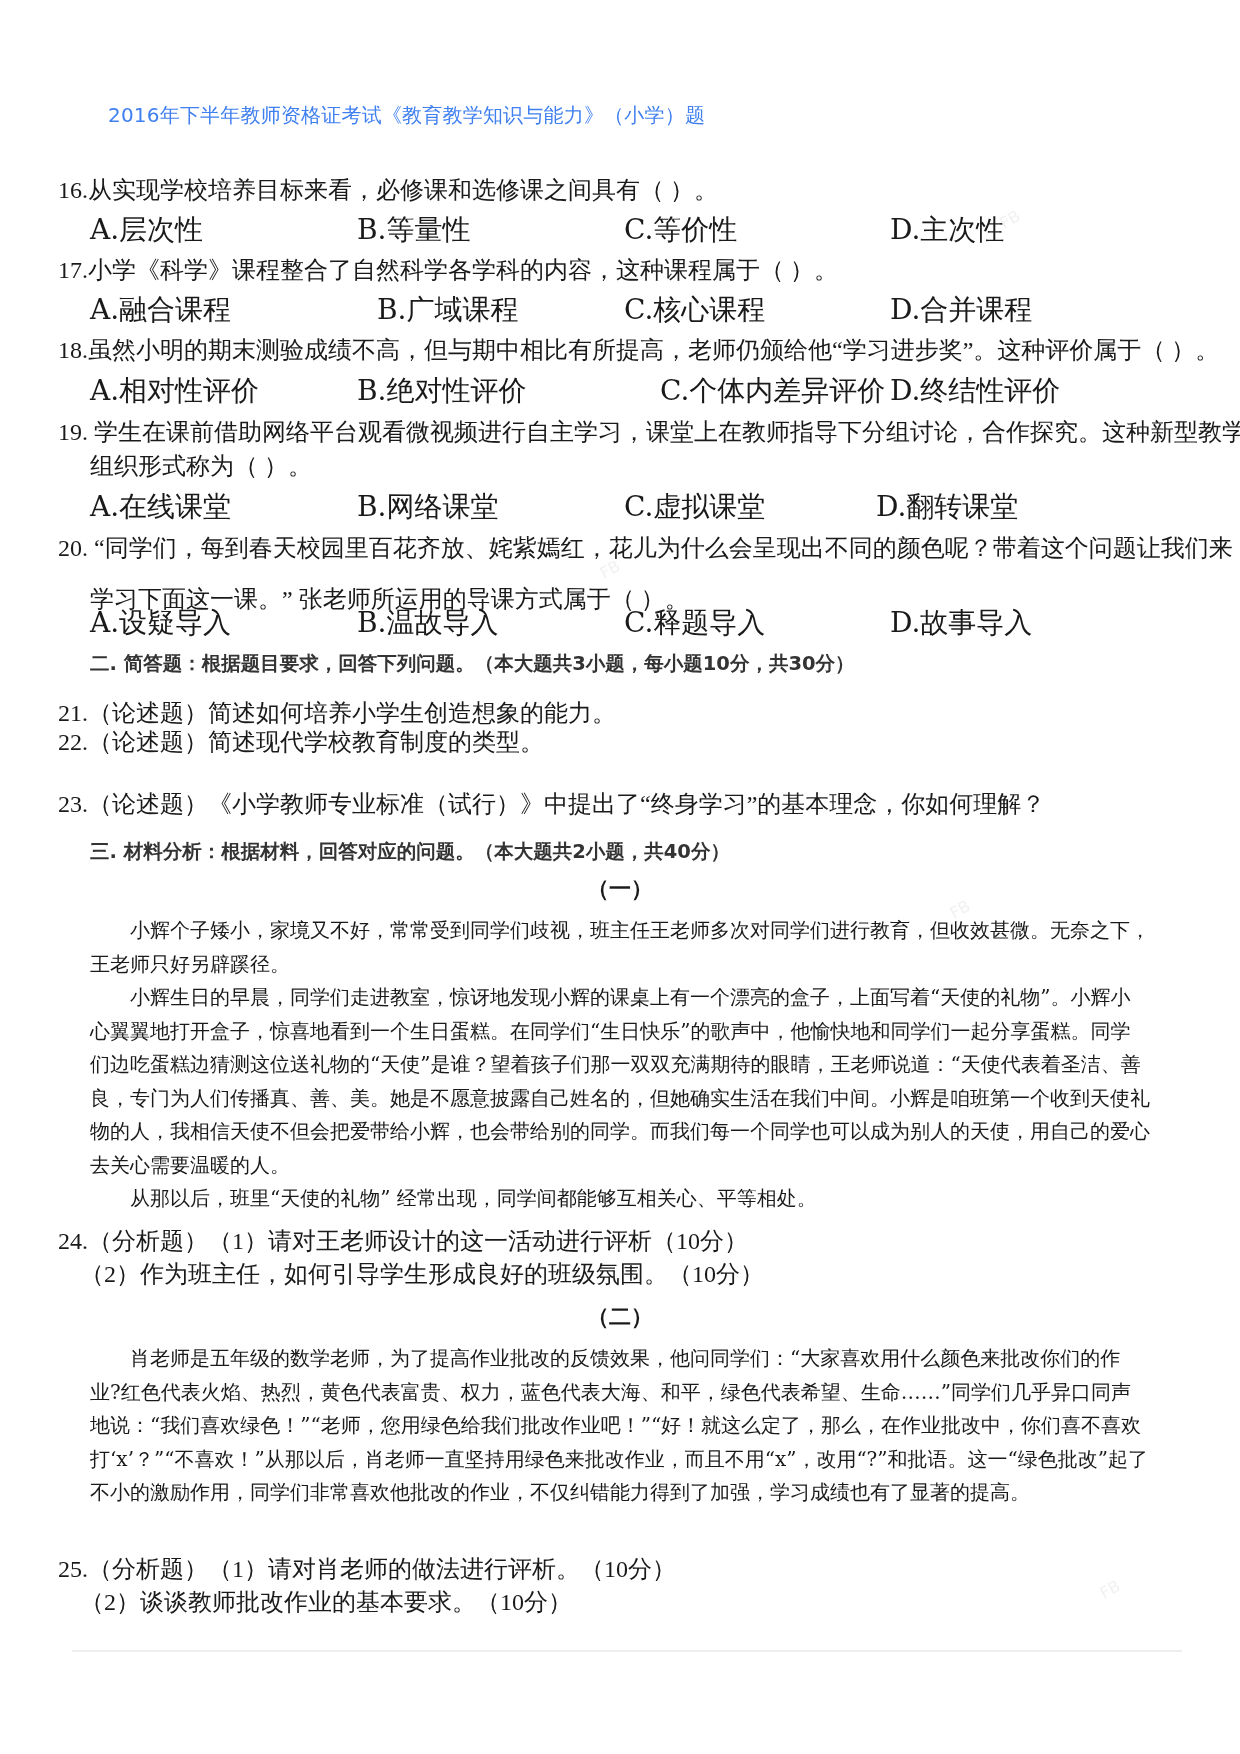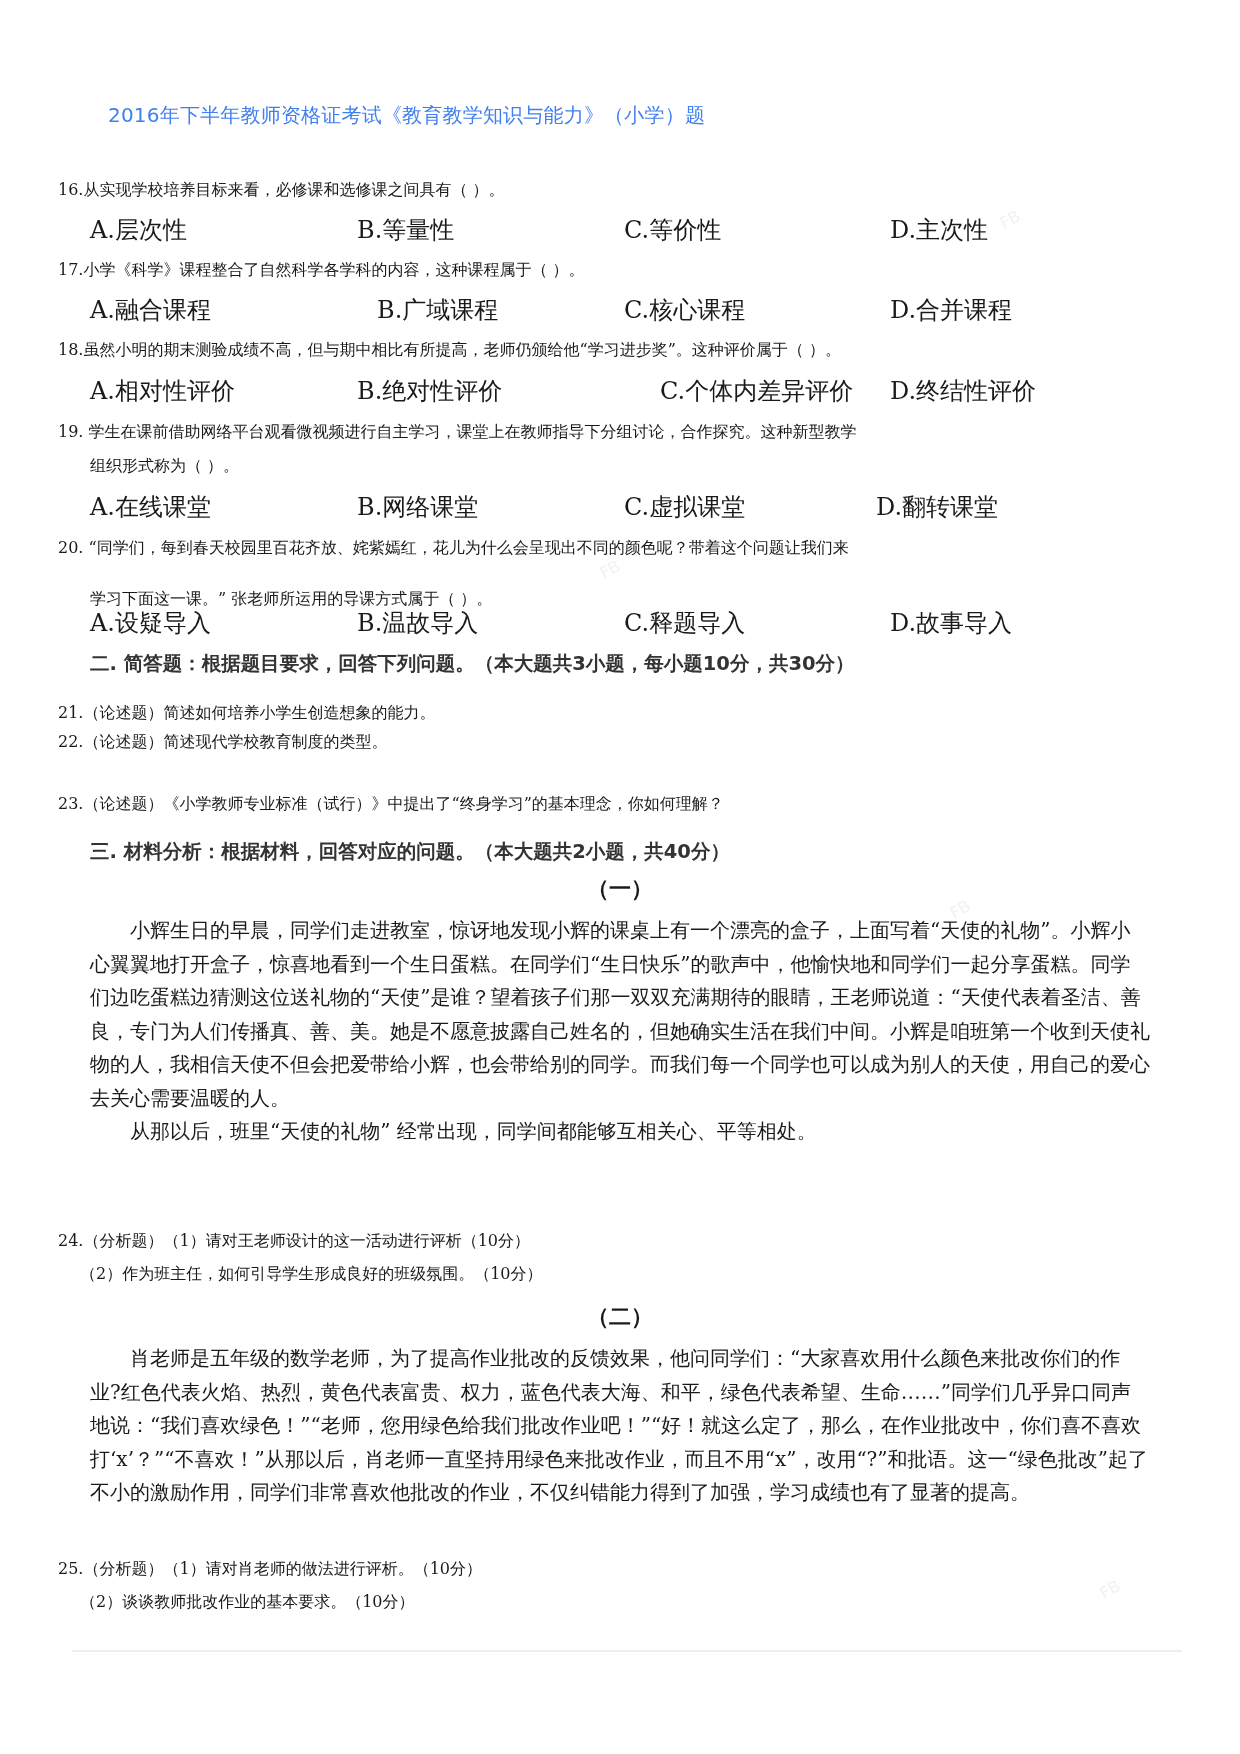--- a/index.html
+++ b/index.html
@@ -6,22 +6,22 @@
     body {
       width: 1240px; height: 1754px; position: relative; overflow: hidden;
       font-family: "DejaVu Serif", "Liberation Serif", serif;
       color: #1a1a1a;
     }
     .page-title {
       position: absolute; left: 108px; top: 102px;
       font-family: "DejaVu Sans", "Liberation Sans", sans-serif;
       font-size: 20px; color: #3f7ff0; letter-spacing: 0.2px;
     }
-    .line { position: absolute; font-size: 16px; white-space: nowrap; line-height: 28px; }
-    .opt { position: absolute; font-size: 24px; white-space: nowrap; line-height: 28px; }
+    .line { position: absolute; font-size: 24px; white-space: nowrap; line-height: 28px; font-family: Liberation Serif, serif; }
+    .opt { position: absolute; font-size: 28px; white-space: nowrap; line-height: 28px; }
     .section-heading {
       position: absolute; left: 90px; font-size: 19.5px; font-weight: bold;
       font-family: "DejaVu Sans", "Liberation Sans", sans-serif; color: #333;
       white-space: nowrap; line-height: 28px;
     }
     .center-head {
       position: absolute; left: 0; width: 1240px; text-align: center;
       font-size: 22px; font-weight: bold; line-height: 28px;
     }
     .para { position: absolute; left: 90px; width: 1060px; font-size: 20px; line-height: 33.5px; }
@@ -75,20 +75,21 @@
 
 <div class="section-heading" style="top:650px;">二. 简答题：根据题目要求，回答下列问题。（本大题共3小题，每小题10分，共30分）</div>
 <div class="line" style="left:58px;top:699px;">21.（论述题）简述如何培养小学生创造想象的能力。</div>
 <div class="line" style="left:58px;top:728px;">22.（论述题）简述现代学校教育制度的类型。</div>
 <div class="line" style="left:58px;top:790px;">23.（论述题）《小学教师专业标准（试行）》中提出了“终身学习”的基本理念，你如何理解？</div>
 
 <div class="section-heading" style="top:838px;">三. 材料分析：根据材料，回答对应的问题。（本大题共2小题，共40分）</div>
 <div class="center-head" style="top:874px;">（一）</div>
 
 <div class="para" style="top:914px;">
+  <p class="indent">小辉个子矮小，家境又不好，常常受到同学们歧视，班主任王老师多次对同学们进行教育，但收效甚微。无奈之下，王老师只好另辟蹊径。</p>
   <p class="indent">小辉生日的早晨，同学们走进教室，惊讶地发现小辉的课桌上有一个漂亮的盒子，上面写着“天使的礼物”。小辉小心翼翼地打开盒子，惊喜地看到一个生日蛋糕。在同学们“生日快乐”的歌声中，他愉快地和同学们一起分享蛋糕。同学们边吃蛋糕边猜测这位送礼物的“天使”是谁？望着孩子们那一双双充满期待的眼睛，王老师说道：“天使代表着圣洁、善良，专门为人们传播真、善、美。她是不愿意披露自己姓名的，但她确实生活在我们中间。小辉是咱班第一个收到天使礼物的人，我相信天使不但会把爱带给小辉，也会带给别的同学。而我们每一个同学也可以成为别人的天使，用自己的爱心去关心需要温暖的人。</p>
   <p class="indent">从那以后，班里“天使的礼物” 经常出现，同学间都能够互相关心、平等相处。</p>
 </div>
 
 <div class="line" style="left:58px;top:1227px;">24.（分析题）（1）请对王老师设计的这一活动进行评析（10分）</div>
 <div class="line" style="left:80px;top:1260px;">（2）作为班主任，如何引导学生形成良好的班级氛围。（10分）</div>
 
 <div class="center-head" style="top:1302px;">（二）</div>
 
 <div class="para" style="top:1342px;">

